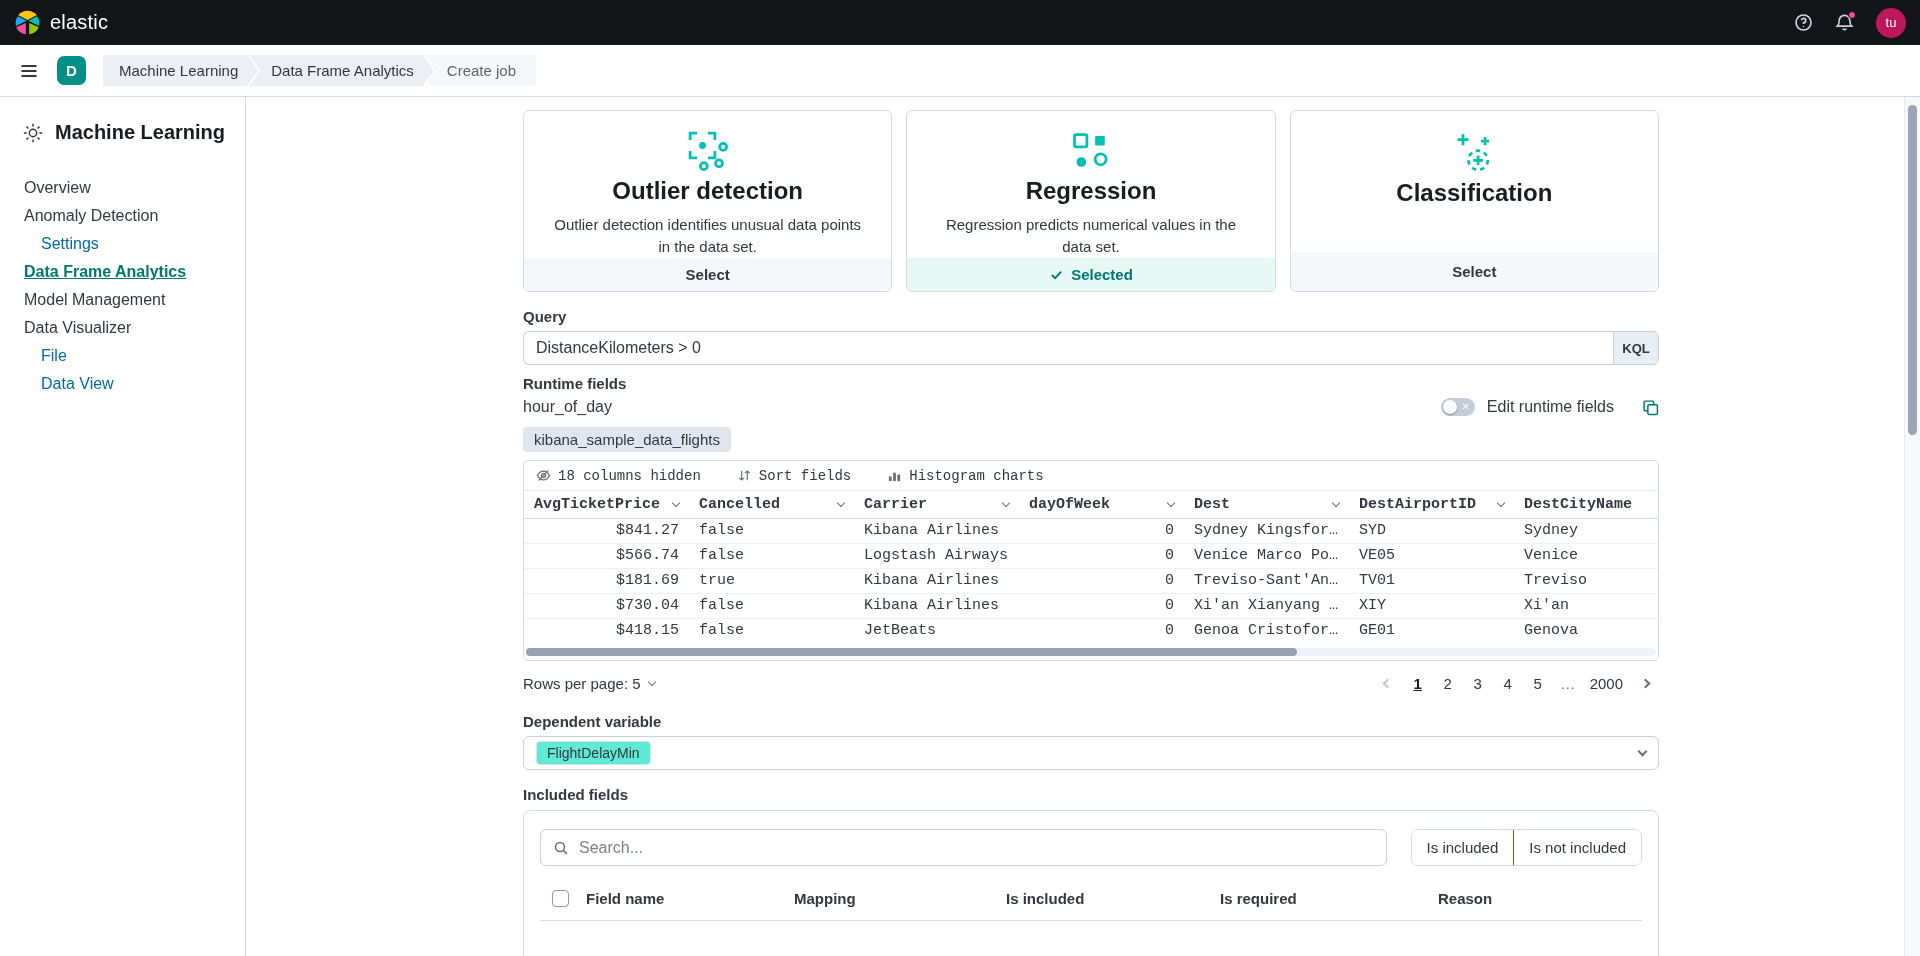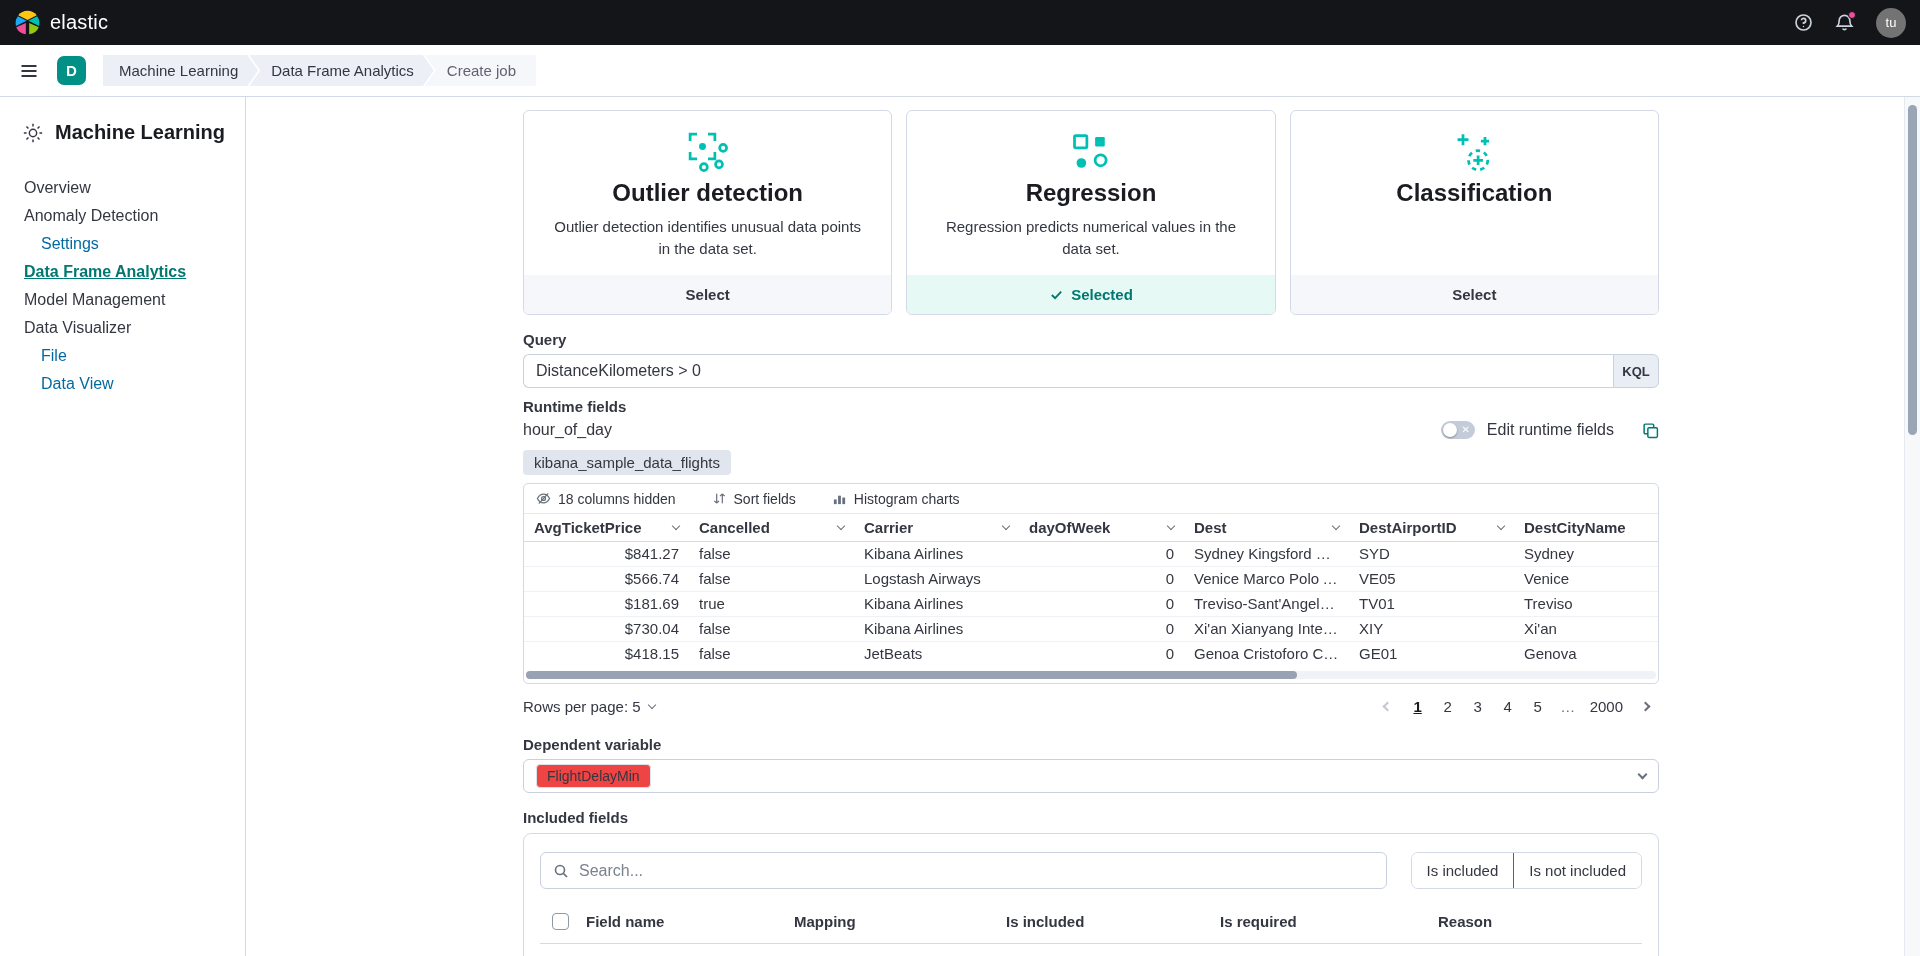--- a/index.html
+++ b/index.html
@@ -16,21 +16,21 @@
   .logo-text { color:#fff; font-size:20px; letter-spacing:.2px; }
   .global-search { position:absolute; left:50%; transform:translateX(-50%); width:400px; height:31px;
     background:#1b1d23; border:1px solid #53565f; border-radius:6px; display:flex; align-items:center;
     padding:0 10px; gap:9px; color:#8e939f; }
   .global-search input { background:transparent; border:none; outline:none; color:#d6dae2; font-size:15px; flex:1; }
   .global-search input::placeholder { color:#8e939f; }
   .top-icons { margin-left:auto; display:flex; align-items:center; gap:22px; }
   .icon-btn { display:flex; align-items:center; justify-content:center; position:relative; }
   .notif-dot { position:absolute; top:-2px; right:-2px; width:8px; height:8px; border-radius:50%;
     background:var(--notification-dot); border:1px solid var(--header-bg); }
-  .avatar { width:30px; height:30px; border-radius:50%; background:#737373; color:#fff; font-size:13px;
+  .avatar { width:30px; height:30px; border-radius:50%; background:#be185d; color:#fff; font-size:13px;
     display:flex; align-items:center; justify-content:center;text-align:right; }
 
   
   .breadcrumb-bar { position:absolute; top:45px; left:0; right:0; height:52px; background:#fff;
     border-bottom:1px solid var(--border); display:flex; align-items:center; padding:0 14px; gap:13px; z-index:19; }
   .menu-button { width:30px; height:30px; display:flex; align-items:center; justify-content:center; }
   .space-badge { width:29px; height:29px; border-radius:7px; background:#009086; color:#fff; font-weight:700;
     font-size:15px; display:flex; align-items:center; justify-content:center; }
   .crumbs { display:flex; align-items:center; margin-left:4px; }
   .crumb { background:#ECEFF6; color:var(--text); font-size:15px; padding:7px 20px 7px 22px; margin-left:-9px;
@@ -50,21 +50,21 @@
     padding-left:10px; cursor:pointer; white-space:nowrap; }
   .nav-item.indent { padding-left:27px; color:#0369a1; }
   .nav-item.active { color:var(--accent); font-weight:700; text-decoration:underline; }
 
   
   .main { position:absolute; top:97px; left:247px; right:16px; bottom:0; background:#fff; overflow:hidden; }
   .page-content { position:absolute; left:276px; top:0; width:1136px; padding-top:13px; }
 
   
   .cards-row { display:flex; gap:14px; }
-  .type-card { flex:1; border:1px solid var(--border); border-radius:6px; height:205px; background:#fff;
+  .type-card { flex:1; border:1px solid var(--border); border-radius:6px; height:182px; background:#fff;
     display:flex; flex-direction:column; align-items:center; overflow:hidden; }
   .card-icon { margin-top:18px; height:46px; display:flex; align-items:center; }
   .card-title { font-size:24px; font-weight:700; color:#1a1c21; margin-top:4px; }
   .card-desc { font-size:15px; color:var(--text); text-align:center; margin-top:9px; width:84%; line-height:1.45; }
   .card-footer { margin-top:auto; width:100%; height:39px; background:#F5F7FA; display:flex; gap:7px;
     align-items:center; justify-content:center; font-size:15px; font-weight:600; color:var(--text); }
   .type-card.selected .card-footer { background:var(--selected-bg); color:var(--accent); }
 
   
   .field-label { font-size:15px; font-weight:700; color:var(--text); }
@@ -84,21 +84,21 @@
   .switch-knob { position:absolute; left:2px; top:2px; width:14px; height:14px; border-radius:50%;
     background:#fff; box-shadow:0 1px 2px rgba(0,0,0,.35); }
   .switch-x { position:absolute; right:5px; top:50%; transform:translateY(-50%); color:#fff; font-size:10px; line-height:1; }
   .toggle-label { font-size:16px; color:var(--text); }
   .copy-icon-btn { margin-left:16px; display:flex; }
 
   .index-badge { display:inline-block; margin-top:10px; background:#E0E5EE; border-radius:4px;
     padding:4px 11px; font-size:15px; color:var(--text); }
 
   
-  .data-grid { margin-top:8px; border:1px solid var(--border); border-radius:5px; overflow:hidden; }
+  .data-grid { margin-top:8px; border:1px solid var(--border); border-radius:5px; overflow:hidden;font-family:Liberation Mono, monospace; }
   .grid-toolbar { height:30px; display:flex; align-items:center; gap:36px; padding:0 12px;
     border-bottom:1px solid #E4E9F2; }
   .toolbar-btn { display:flex; align-items:center; gap:7px; font-size:14px; color:var(--text); }
   .grid-header, .grid-row { display:grid; grid-template-columns:repeat(7,165px); }
   .grid-header { border-bottom:1px solid var(--border); }
   .grid-hcell { height:27px; display:flex; align-items:center; justify-content:space-between;
     padding:0 10px; font-size:15px; font-weight:700; overflow:hidden; white-space:nowrap; cursor:pointer; }
   .grid-hcell span.lbl { overflow:hidden; text-overflow:ellipsis; }
   .grid-row + .grid-row { border-top:1px solid #EEF1F6; }
   .grid-cell { height:24px; line-height:24px; font-size:15px; padding:0 10px; overflow:hidden;
@@ -123,21 +123,21 @@
     border-bottom:2px solid var(--muted); transform:rotate(45deg); margin-top:-3px; }
   .chev.sm { width:6px; height:6px; border-width:1.5px; }
   .chev.left { transform:rotate(135deg); margin:0; }
   .chev.right { transform:rotate(-45deg); margin:0; }
   .chev.disabled { border-color:#C2C9D4; }
 
   
   .dep-label { margin-top:16px; }
   .combo-box { margin-top:6px; height:34px; border:1px solid #c9d0de; border-radius:6px; background:#fff;
     display:flex; align-items:center; padding:0 12px; cursor:pointer; }
-  .combo-token { background:#ef4444; border:1px solid #DCE1EB; border-radius:4px; padding:3px 10px;
+  .combo-token { background:#5eead4; border:1px solid #DCE1EB; border-radius:4px; padding:3px 10px;
     font-size:14px; color:var(--text); }
   .combo-box .chev { margin-left:auto; }
 
   
   .incl-label { margin-top:16px; }
   .incl-summary { margin-top:5px; font-size:15px; color:var(--text); }
   .fields-panel { margin-top:7px; border:1px solid var(--border); border-radius:8px; padding:18px 16px; height:210px; }
   .search-row { display:flex; align-items:center; gap:24px; }
   .search-field { flex:1; height:37px; border:1px solid #c9d0de; border-radius:6px; background:#fff;
     display:flex; align-items:center; padding:0 12px; gap:10px; color:var(--muted); }

